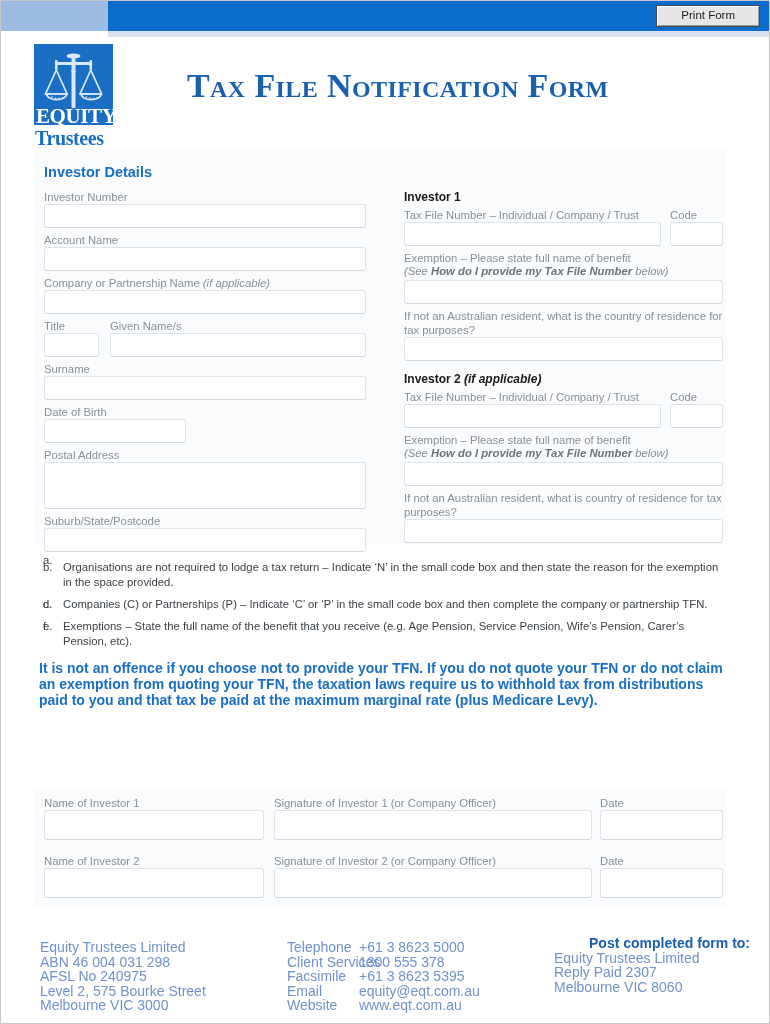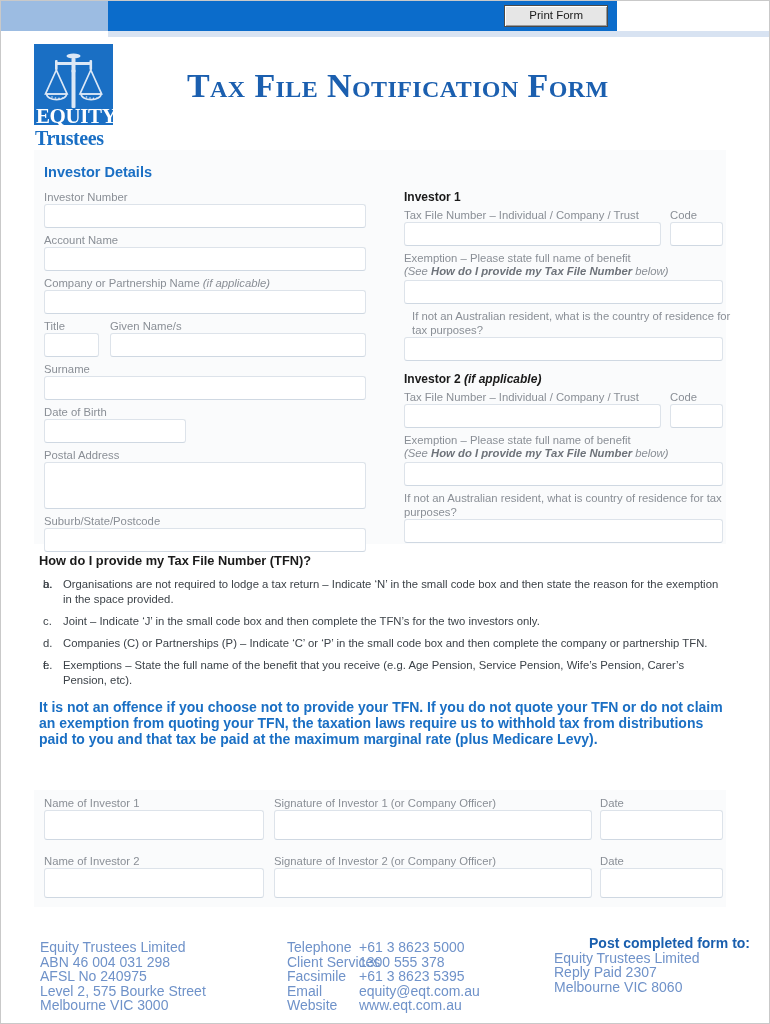--- a/index.html
+++ b/index.html
@@ -17,21 +17,21 @@
     width: 770px;
     height: 1024px;
     background: #ffffff;
     border: 1px solid #c9c9c9;
   }
 
   
   .toolbar {
     position: absolute;
     left: 0; top: 0;
-    width: 616px; height: 30px;
+    width: 768px; height: 30px;
     display: flex;
   }
   .toolbar-left {
     width: 107px; height: 100%;
     background: #9cbce2;
   }
   .toolbar-right {
     flex: 1; height: 100%;
     background: #0b6ccb;
     display: flex;
@@ -286,52 +286,50 @@
     <div class="fld-label" style="left:370px; top:58px;">Tax File Number – Individual / Company / Trust</div>
     <div class="fld-box" style="left:370px; top:72px; width:257px; height:24px;"></div>
 
     <div class="fld-label" style="left:636px; top:58px;">Code</div>
     <div class="fld-box" style="left:636px; top:72px; width:53px; height:24px;"></div>
 
     <div class="fld-label" style="left:370px; top:101px;">Exemption – Please state full name of benefit</div>
     <div class="fld-label" style="left:370px; top:114px; font-style:italic;"><span>(See </span><b>How do I provide my Tax File Number</b><span> below)</span></div>
     <div class="fld-box" style="left:370px; top:130px; width:319px; height:24px;"></div>
 
-    <div class="fld-label wrap" style="left:378px; top:159px; width:325px;">If not an Australian resident, what is the country of residence for tax purposes?</div>
+    <div class="fld-label wrap" style="left:370px; top:159px; width:325px;">If not an Australian resident, what is the country of residence for tax purposes?</div>
     <div class="fld-box" style="left:370px; top:187px; width:319px; height:24px;"></div>
 
     <div class="sub-heading" style="left:370px; top:222px;"><span>Investor 2 </span><i>(if applicable)</i></div>
 
     <div class="fld-label" style="left:370px; top:240px;">Tax File Number – Individual / Company / Trust</div>
     <div class="fld-box" style="left:370px; top:254px; width:257px; height:24px;"></div>
 
     <div class="fld-label" style="left:636px; top:240px;">Code</div>
     <div class="fld-box" style="left:636px; top:254px; width:53px; height:24px;"></div>
 
     <div class="fld-label" style="left:370px; top:283px;">Exemption – Please state full name of benefit</div>
     <div class="fld-label" style="left:370px; top:296px; font-style:italic;"><span>(See </span><b>How do I provide my Tax File Number</b><span> below)</span></div>
     <div class="fld-box" style="left:370px; top:312px; width:319px; height:24px;"></div>
 
     <div class="fld-label wrap" style="left:370px; top:341px; width:330px;">If not an Australian resident, what is country of residence for tax purposes?</div>
     <div class="fld-box" style="left:370px; top:369px; width:319px; height:24px;"></div>
   </div>
 
   <div id="instructions">
-    <div class="instr-title">How do I provide my Tax File Number (TFN)?</div>
 
     <div class="instr-item">
       <span class="marker">a.</span>
     </div>
     <div class="instr-item">
       <span class="marker">b.</span>
       <span>Organisations are not required to lodge a tax return – Indicate ‘N’ in the small code box and then state the reason for the exemption in the space provided.</span>
     </div>
     <div class="instr-item">
       <span class="marker">c.</span>
-      <span>Joint – Indicate ‘J’ in the small code box and then complete the TFN’s for the two investors only.</span>
     </div>
     <div class="instr-item">
       <span class="marker">d.</span>
       <span>Companies (C) or Partnerships (P) – Indicate ‘C’ or ‘P’ in the small code box and then complete the company or partnership TFN.</span>
     </div>
     <div class="instr-item">
       <span class="marker">e.</span>
     </div>
     <div class="instr-item">
       <span class="marker">f.</span>

